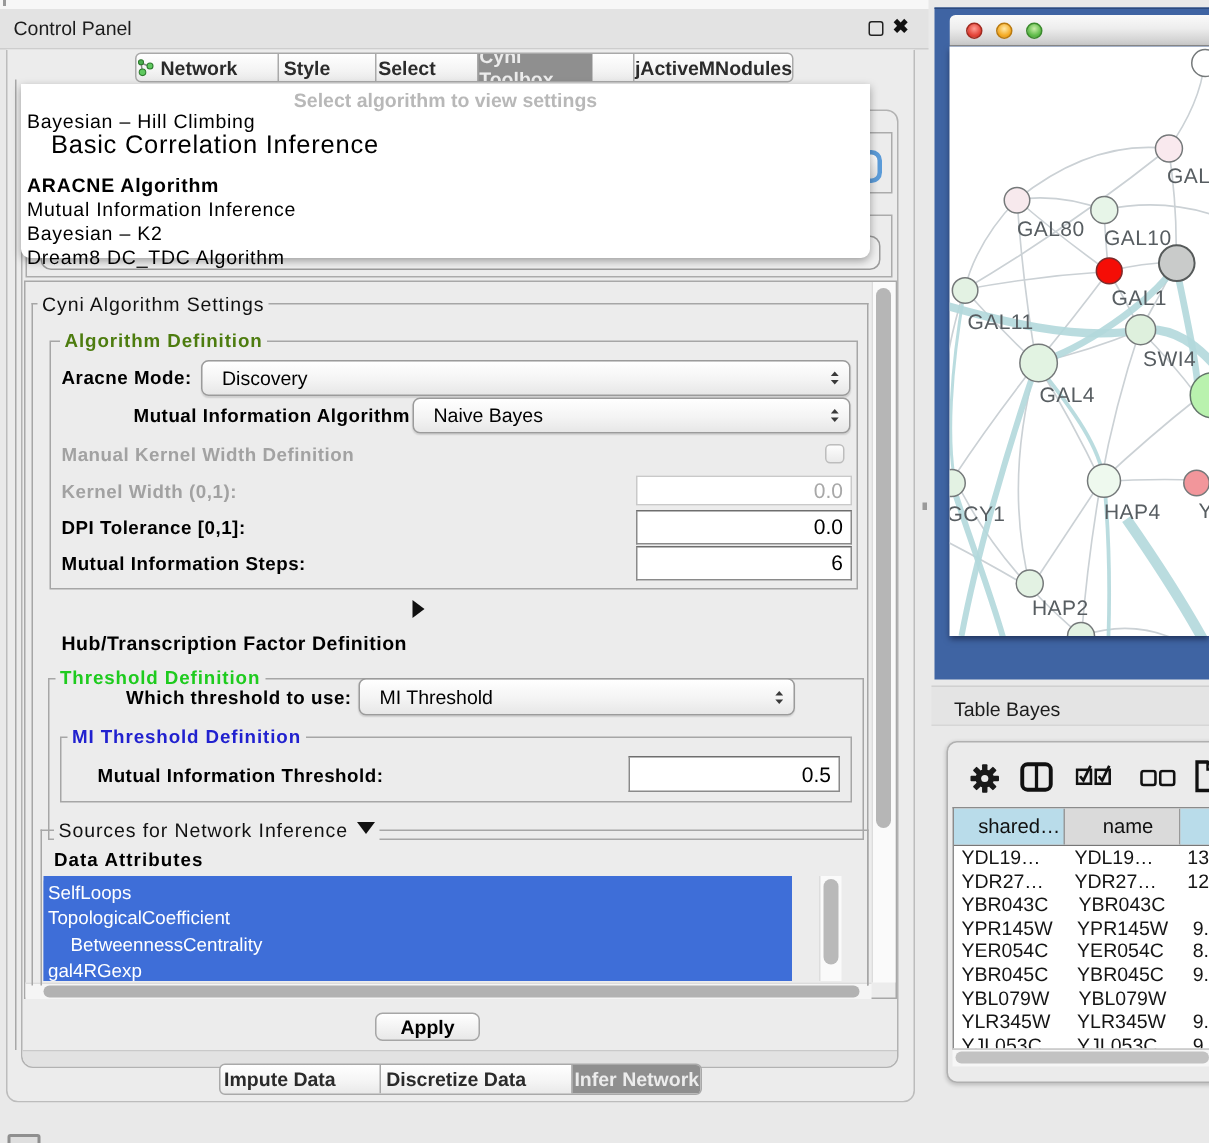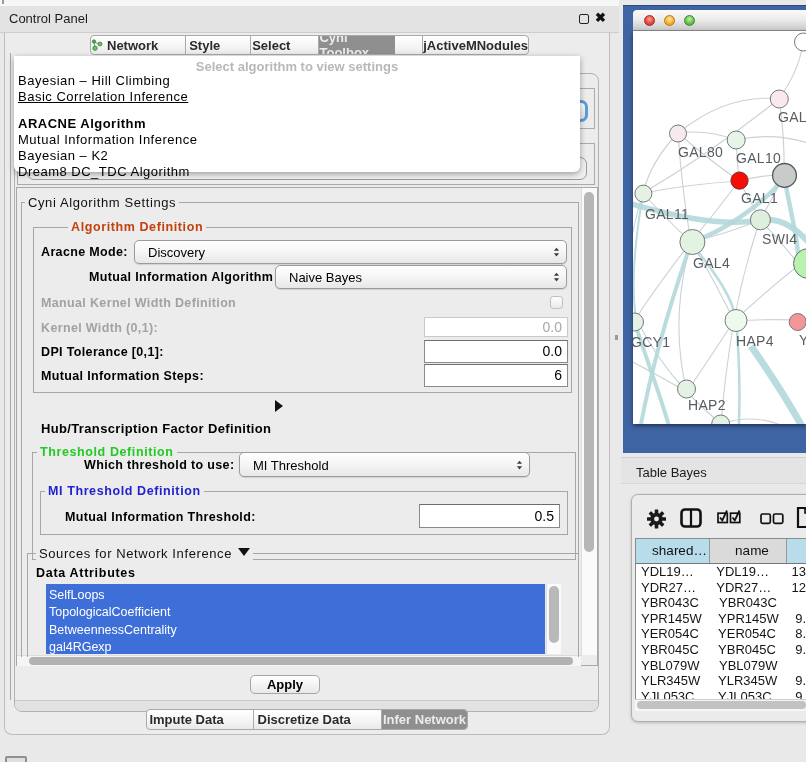--- a/index.html
+++ b/index.html
@@ -72,21 +72,21 @@
 <div class="abs" style="left:584px;top:192px;width:10px;height:360px;background:#b6b6b6;border-radius:5px;"></div>
 
 <div class="abs" style="left:17px;top:655px;width:564px;height:11px;background:#f5f5f5;border-top:1px solid #dcdcdc;box-sizing:border-box;"></div>
 <div class="abs" style="left:29px;top:657px;width:544px;height:8px;background:#b2b2b2;border-radius:4px;"></div>
 
 <div class="grp" style="left:21px;top:202px;width:556px;height:454px;border-bottom:none;">
   <span class="gt" style="left:3px;color:#111;">Cyni Algorithm Settings</span>
 </div>
 
 <div class="grp" style="left:33px;top:227px;width:537px;height:164px;">
-  <span class="gt" style="left:6px;color:#c2410c;font-weight:bold;font-size:12.5px;margin-left:28px;">Algorithm Definition</span>
+  <span class="gt" style="left:6px;color:#4d7c0f;font-weight:bold;font-size:12.5px;">Algorithm Definition</span>
 </div>
 
 <div class="lbl abs" style="left:41px;top:245px;">Aracne Mode:</div>
 <div class="combo" style="left:134px;top:240px;width:431px;height:22px;">
   <span class="ct">Discovery</span>
   <svg class="arr" viewBox="0 0 8 12">
       <path d="M1,4.5 L4,1 L7,4.5 Z" fill="#3a3a3a"></path>
       <path d="M1,7.5 L4,11 L7,7.5 Z" fill="#3a3a3a"></path>
     </svg>
 </div>
@@ -133,43 +133,43 @@
 <div class="lbl abs" style="left:48px;top:510px;padding-left:17px;">Mutual Information Threshold:</div>
 <div class="inp" style="left:419px;top:504px;width:141px;height:24px;line-height:22px;">0.5</div>
 
 <div class="grp" style="left:27px;top:553px;width:550px;height:103px;border-bottom:none;">
   <span class="gt" style="left:8px;color:#111;">Sources for Network Inference
     <span style="display:inline-block;width:0;height:0;border-top:8px solid #111;border-left:6.5px solid transparent;border-right:6.5px solid transparent;vertical-align:2px;margin-left:2px;"></span>
   </span>
 </div>
 <div class="lbl abs" style="left:36px;top:566px;letter-spacing:0.7px;">Data Attributes</div>
 
-<div class="abs" style="left:46px;top:584px;width:499px;height:70px;background:#3e6ed8;overflow:hidden;padding-top:2.5px;box-sizing:border-box;">
+<div class="abs" style="left:29px;top:584px;width:499px;height:70px;background:#3e6ed8;overflow:hidden;padding-top:2.5px;box-sizing:border-box;">
   <div style="background:#3e6ed8;color:#fff;font-size:12.5px;padding-left:3px;height:17.5px;line-height:17.5px;">SelfLoops</div>
   <div style="background:#3e6ed8;color:#fff;font-size:12.5px;padding-left:3px;height:17.5px;line-height:17.5px;">TopologicalCoefficient</div>
-  <div style="background:#3e6ed8;color:#fff;font-size:12.5px;padding-left:3px;height:17.5px;line-height:17.5px;">BetweennessCentrality</div>
+  <div style="background:#3e6ed8;color:#fff;font-size:12.5px;padding-left:18px;height:17.5px;line-height:17.5px;">BetweennessCentrality</div>
   <div style="background:#3e6ed8;color:#fff;font-size:12.5px;padding-left:3px;height:17.5px;line-height:17.5px;">gal4RGexp</div>
 </div>
 <div class="abs" style="left:546px;top:584px;width:15px;height:70px;background:#fafafa;border-left:1px solid #ddd;box-sizing:border-box;"></div>
 <div class="abs" style="left:549px;top:586px;width:10px;height:57px;background:#b9b9b9;border-radius:5px;"></div>
 
 <div class="abs" style="left:250px;top:675px;width:70px;height:19px;border:1px solid #a6a6a6;border-radius:5px;background:linear-gradient(180deg,#ffffff,#e8e8e8);box-sizing:border-box;text-align:center;font-size:13px;font-weight:bold;line-height:17px;color:#000;">Apply</div>
 
 <div class="seg" style="left:146px;top:709px;width:320px;height:19px;">
   <div style="width:96px;">Impute Data</div>
   <div style="width:121px;">Discretize Data</div>
   <div class="sel" style="width:103px;">Infer Network</div>
 </div>
 
 <div class="abs" style="left:5px;top:756px;width:18px;height:14px;border:2px solid #8f8f8f;border-radius:2px;background:#dfdfdf;"></div>
 
 <div class="abs" style="left:14px;top:56px;width:566px;height:116px;background:#fff;border-radius:0 0 6px 6px;box-shadow:0 2px 6px rgba(0,0,0,0.35);">
   <div style="text-align:center;font-size:13px;font-weight:bold;color:#b8b8b8;padding-top:3px;height:14px;">Select algorithm to view settings</div>
   <div style="font-size:13px;color:#000;padding-left:4px;height:16px;line-height:16px;letter-spacing:0.5px;">Bayesian – Hill Climbing</div>
-  <div style="font-size:13px;color:#000;padding-left:4px;height:16px;line-height:16px;letter-spacing:0.5px;text-decoration:underline;">Basic Correlation Inference</div>
+  <div style="font-size:17px;color:#000;padding-left:20px;height:16px;line-height:16px;letter-spacing:0.5px;">Basic Correlation Inference</div>
   <div style="font-size:13px;color:#000;padding-left:4px;height:16px;line-height:16px;letter-spacing:0.5px;font-weight:bold;margin-top:11px;">ARACNE Algorithm</div>
   <div style="font-size:13px;color:#000;padding-left:4px;height:16px;line-height:16px;letter-spacing:0.5px;">Mutual Information Inference</div>
   <div style="font-size:13px;color:#000;padding-left:4px;height:16px;line-height:16px;letter-spacing:0.5px;">Bayesian – K2</div>
   <div style="font-size:13px;color:#000;padding-left:4px;height:16px;line-height:16px;letter-spacing:0.5px;">Dream8 DC_TDC Algorithm</div>
 </div>
 
 <div class="abs" style="left:615px;top:335px;width:3px;height:5px;background:#9a9a9a;"></div>
 
 <div class="abs" style="left:623px;top:5px;width:183px;height:448px;background:#3f64a3;border-top:1px solid #2d4a7e;box-sizing:border-box;"></div>
 <div class="abs" style="left:633px;top:10px;width:173px;height:21px;background:linear-gradient(180deg,#fafafa 0%,#ededed 45%,#c9c9c9 100%);border-bottom:1px solid #8a8a8a;border-radius:4px 0 0 0;box-sizing:border-box;"></div>

